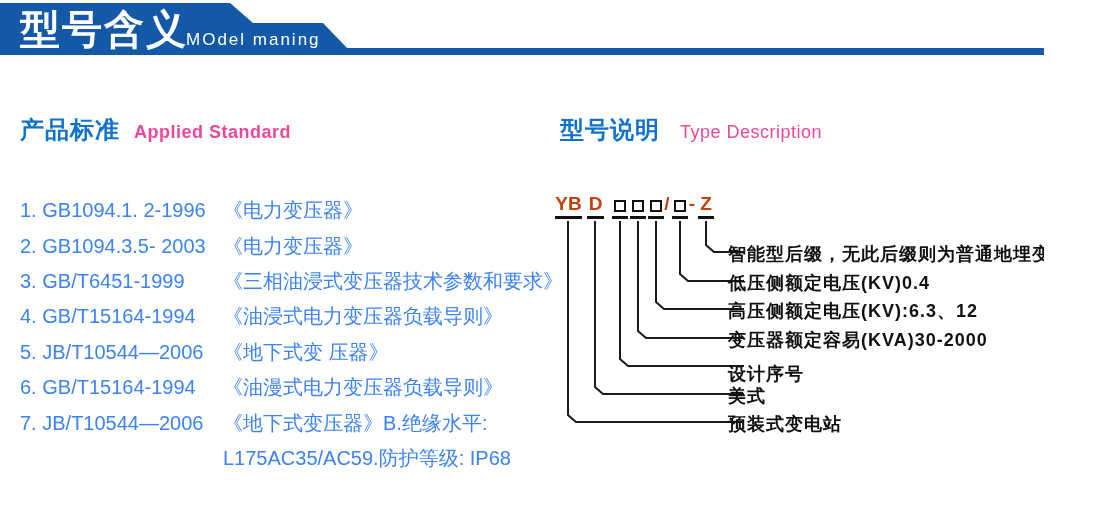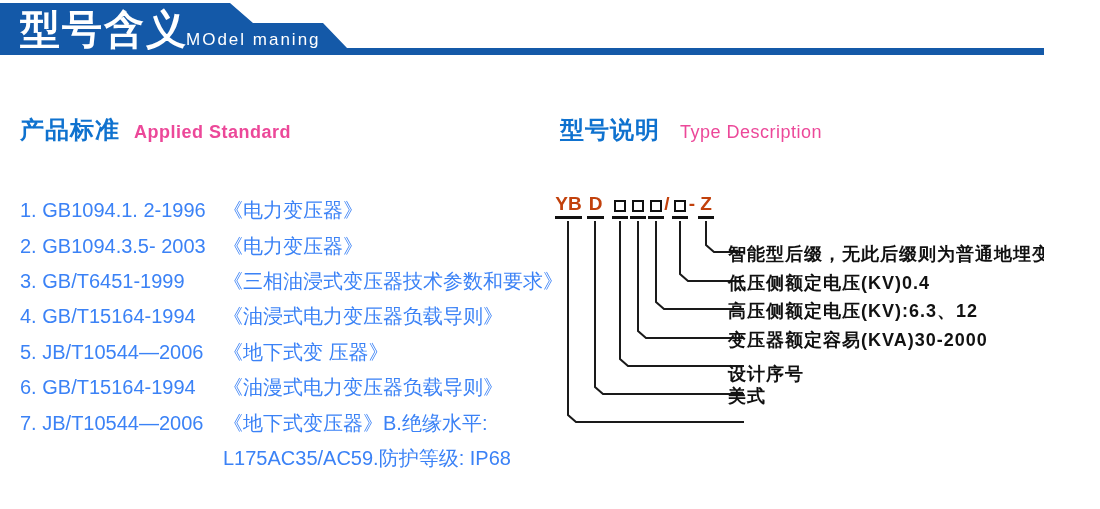--- a/index.html
+++ b/index.html
@@ -124,14 +124,15 @@
       <polyline points="568,221 568,415 576,422 744,422"></polyline>
     </g>
   </svg>
 
   <div class="dlabel" style="top:242px;">智能型后缀，无此后缀则为普通地埋变</div>
   <div class="dlabel" style="top:271px;">低压侧额定电压(KV)0.4</div>
   <div class="dlabel" style="top:299px;">高压侧额定电压(KV):6.3、12</div>
   <div class="dlabel" style="top:328px;">变压器额定容易(KVA)30-2000</div>
   <div class="dlabel" style="top:356px;margin-top:6px;">设计序号</div>
   <div class="dlabel" style="top:384px;">美式</div>
+  <div class="dlabel" style="top:412px;">预装式变电站</div>
 
 </div>
 
 </body></html>

